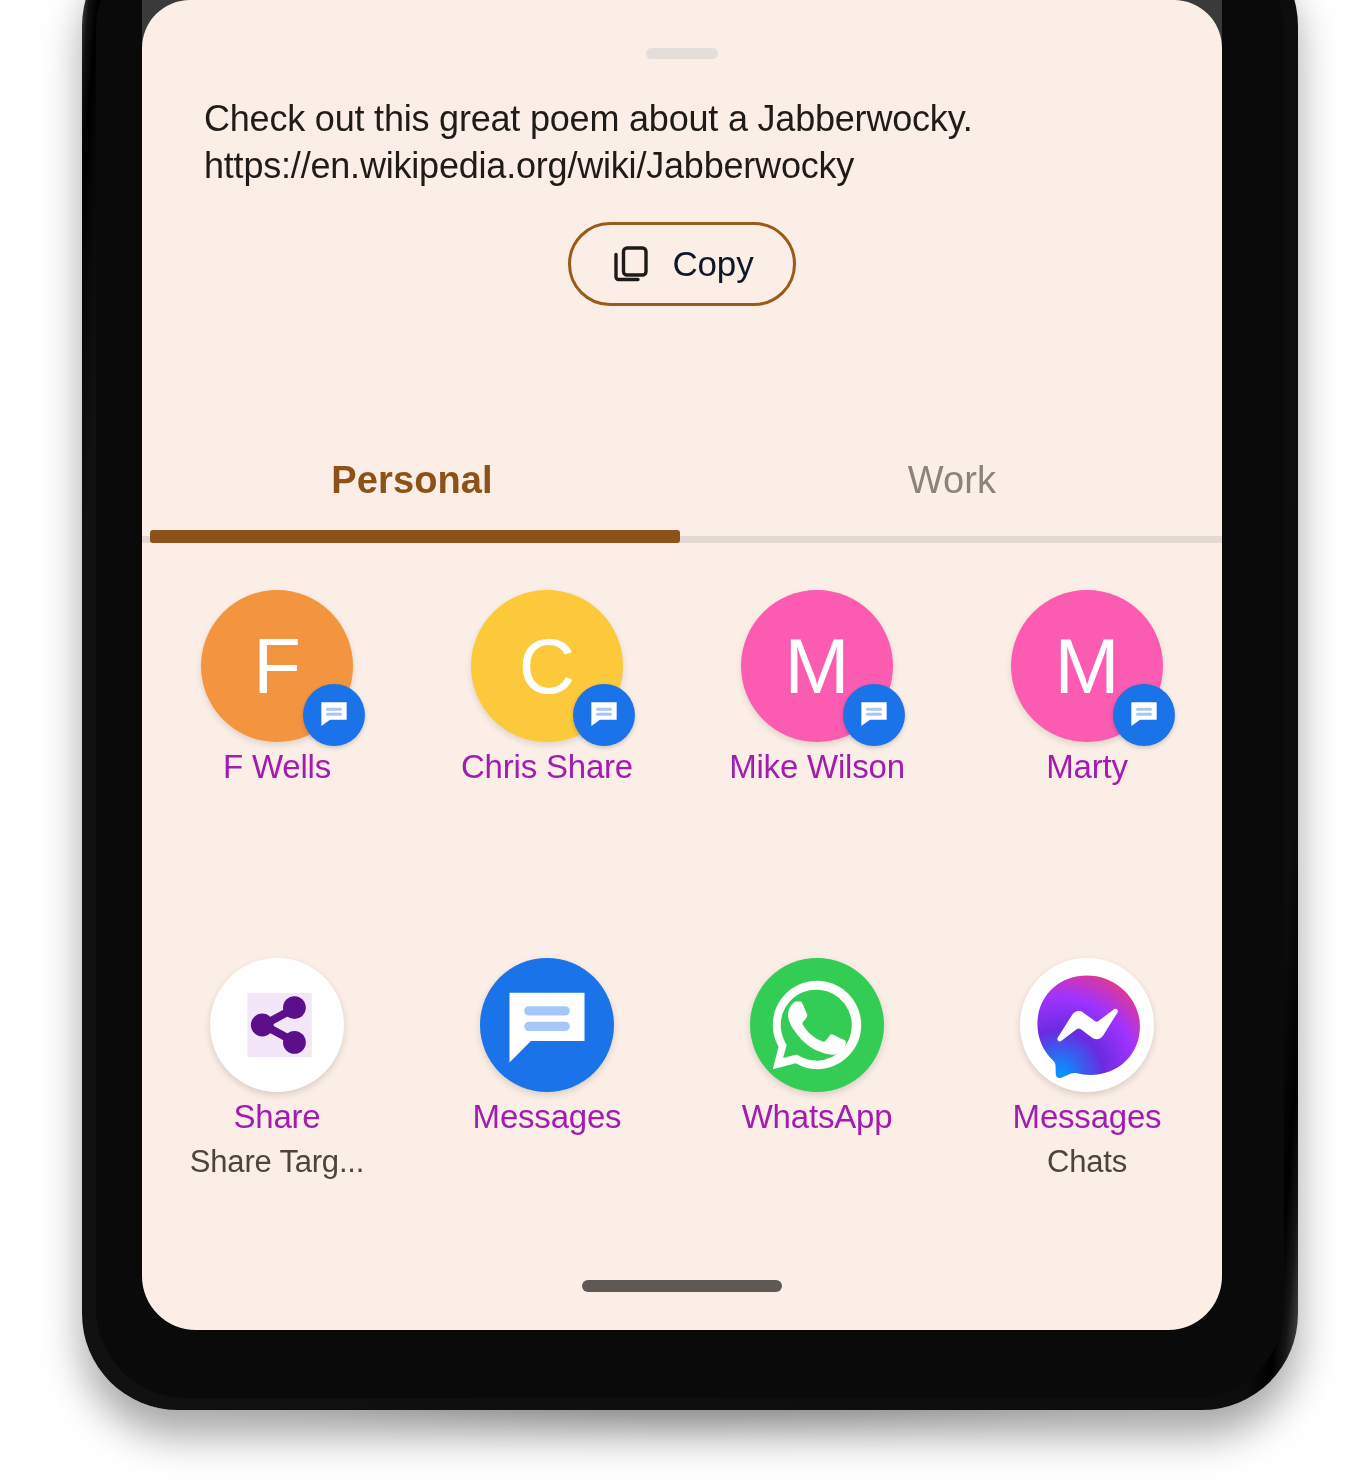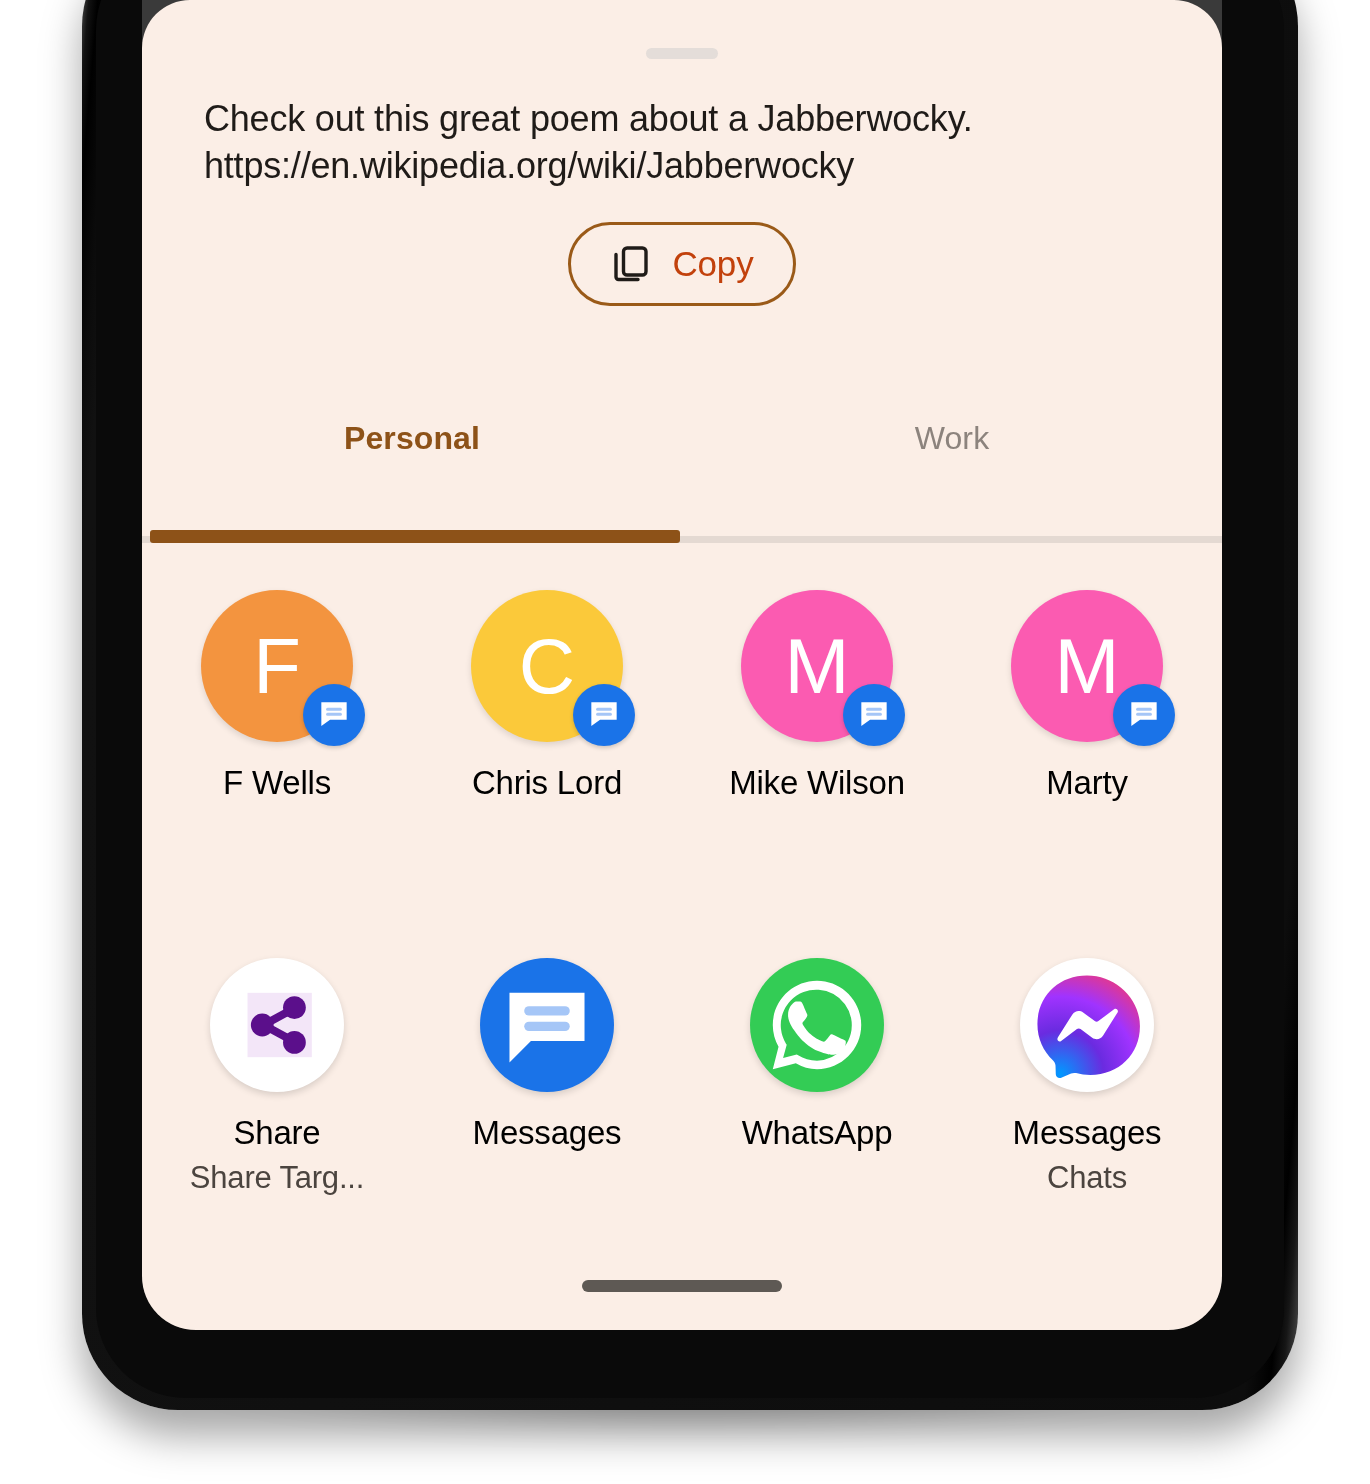--- a/index.html
+++ b/index.html
@@ -123,42 +123,42 @@
     padding: 0 40px;
     border: 3px solid #9A5A18;
     border-radius: 44px;
     background: transparent;
     box-sizing: border-box;
     cursor: pointer;
   }
 
   .chip-label {
     font-size: 35px;
-    color: #c2410c;
+    color: #0f172a;
     letter-spacing: -.2px;
     text-align: right;
   }
 
   .chip-icon { width: 40px; height: 40px; display: block; flex: 0 0 auto; }
 
   
   .tabs {
     position: absolute;
     top: 420px;
     left: 0;
     width: 1080px;
     height: 120px;
     display: flex;
   }
   .tab {
     flex: 1 1 50%;
     display: flex;
-    align-items: flex-start;
+    align-items: center;
     justify-content: center;
-    font-size: 32px;
+    font-size: 38px;
     letter-spacing: .1px;
     cursor: pointer;
   }
   .tab.active { color: #8D5218; font-weight: bold; }
   .tab.inactive { color: #8C837D; }
 
   .tab-divider {
     position: absolute;
     top: 536px;
     left: 0;
@@ -221,23 +221,23 @@
     border-radius: 50%;
     background: #1A73E8;
     display: flex;
     align-items: center;
     justify-content: center;
     box-shadow: 0 2px 4px rgba(0,0,0,.18);
   }
   .badge svg { width: 38px; height: 38px; display: block; }
 
   .cell-label {
-    margin-top: 22px;
+    margin-top: 6px;
     font-size: 33px;
-    color: #000000;
+    color: #a21caf;
     text-align: center;
     letter-spacing: -.2px;
     white-space: nowrap;
   }
   .cell-sublabel {
     margin-top: 8px;
     font-size: 31px;
     color: #4B443F;
     text-align: right;
     letter-spacing: -.2px;
@@ -332,21 +332,21 @@
           <div class="avatar-wrap">
             <div class="avatar" style="background:#FBC93A">C</div>
             <div class="badge">
               <svg viewBox="0 0 24 24" fill="none">
                 <path d="M4 4h16v11H9.5L4 19z" fill="#ffffff"></path>
                 <rect x="7" y="7.4" width="10" height="1.9" rx=".95" fill="#A5C6F7"></rect>
                 <rect x="7" y="10.6" width="10" height="1.9" rx=".95" fill="#A5C6F7"></rect>
               </svg>
             </div>
           </div>
-          <div class="cell-label">Chris Lord</div>
+          <div class="cell-label">Chris Share</div>
         </div>
 
         <div class="cell">
           <div class="avatar-wrap">
             <div class="avatar" style="background:#FB5BB1">M</div>
             <div class="badge">
               <svg viewBox="0 0 24 24" fill="none">
                 <path d="M4 4h16v11H9.5L4 19z" fill="#ffffff"></path>
                 <rect x="7" y="7.4" width="10" height="1.9" rx=".95" fill="#A5C6F7"></rect>
                 <rect x="7" y="10.6" width="10" height="1.9" rx=".95" fill="#A5C6F7"></rect>

